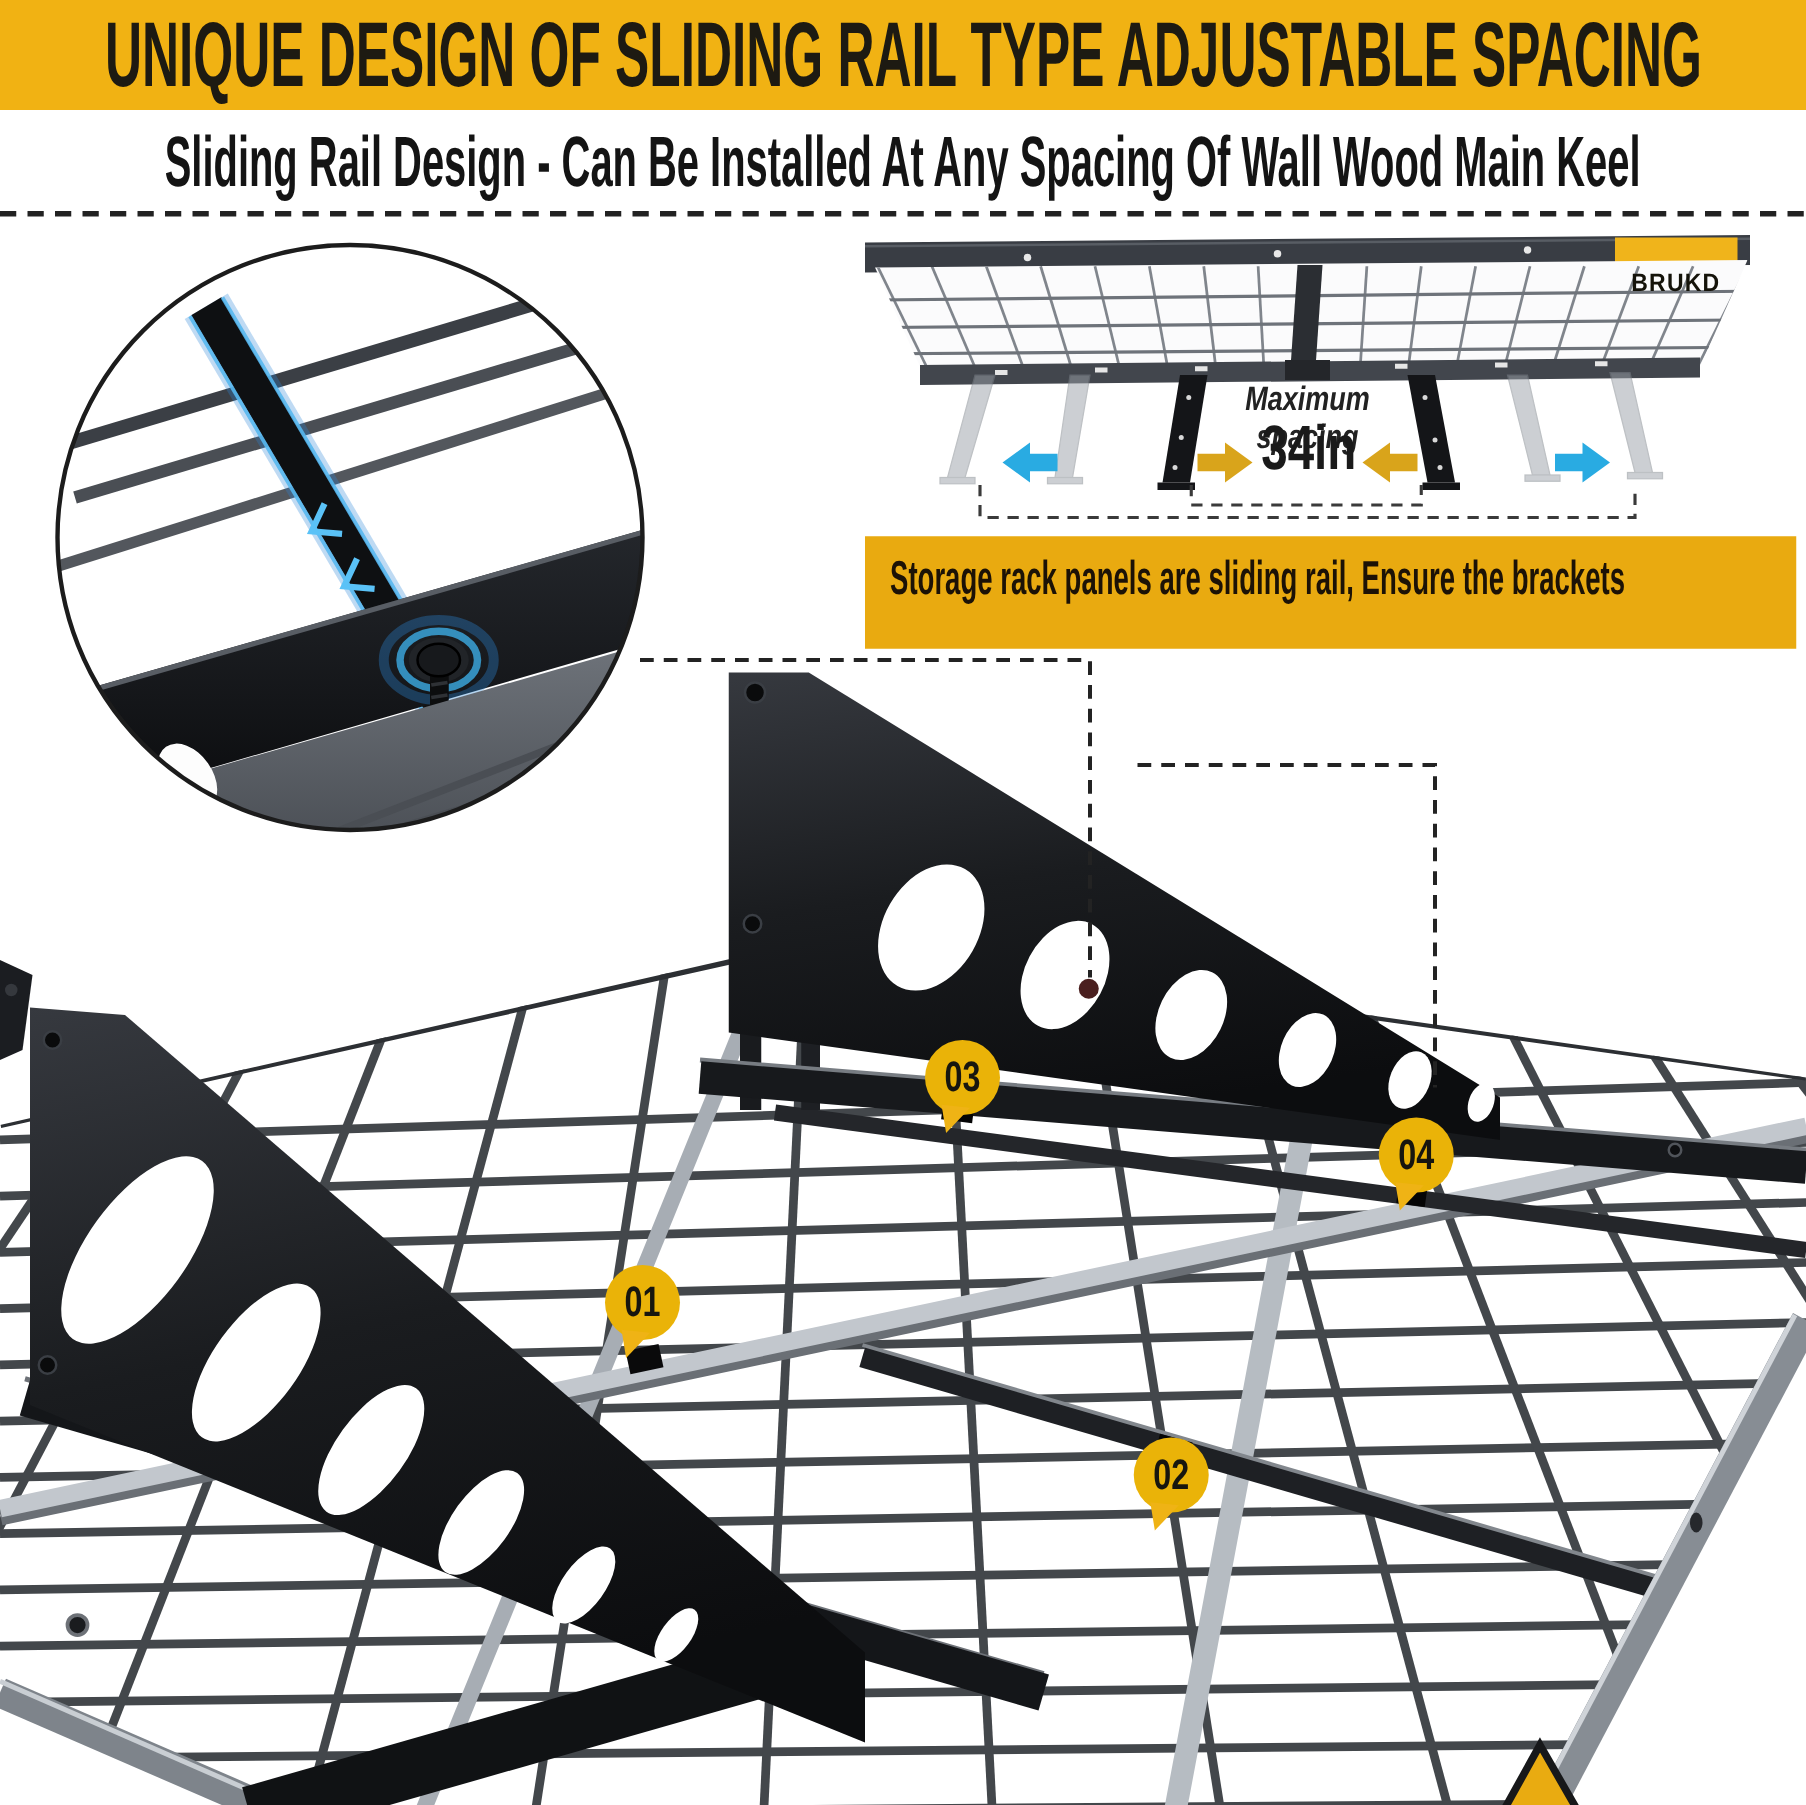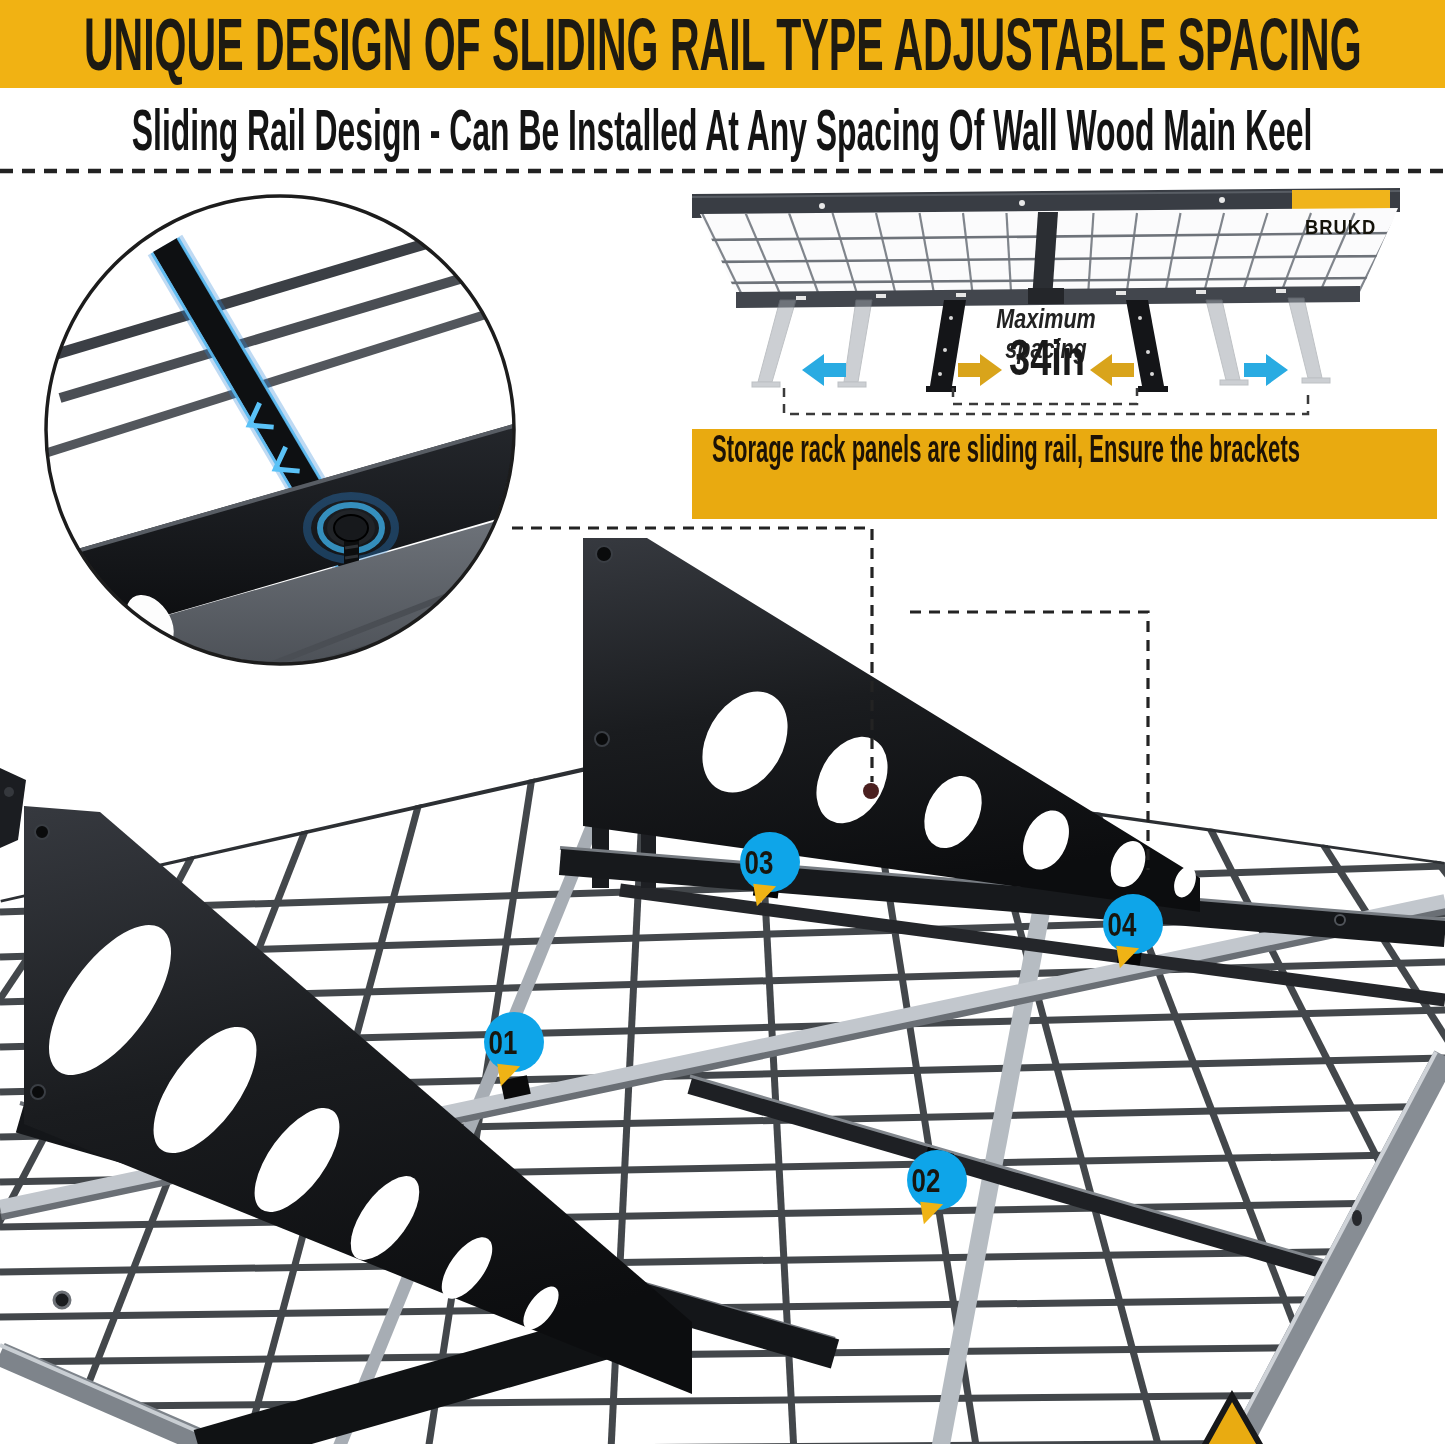--- a/index.html
+++ b/index.html
@@ -9,37 +9,37 @@
   .abs{position:absolute;}
   
   .banner{left:0;top:0;width:1445px;height:88px;background:#F1B213;
           display:flex;align-items:center;justify-content:center;}
   .banner span{display:inline-block;white-space:nowrap;font-size:72px;font-weight:bold;
                color:#1d1a12;transform:scale(0.57,1.02);}
   .subtitle{left:0;top:88px;width:1445px;height:84px;display:flex;align-items:center;justify-content:center;}
   .subtitle span{display:inline-block;white-space:nowrap;font-size:57px;font-weight:bold;
                  color:#141414;transform:scale(0.56,1);}
   
-  .infobox{left:692px;top:429px;width:745px;height:90px;background:#E9AA10;padding-top:0;box-sizing:border-box;}
+  .infobox{left:692px;top:429px;width:745px;height:90px;background:#E9AA10;padding-top:14px;box-sizing:border-box;}
   .infobox .ln{display:block;height:41px;line-height:41px;padding-left:20px;white-space:nowrap;}
   .infobox .ln span{display:inline-block;white-space:nowrap;font-size:38px;font-weight:bold;
                     color:#1c1206;transform:scaleX(0.58);transform-origin:left center;}
   
   .raillabel{left:893px;top:562px;height:40px;line-height:40px;white-space:nowrap;}
   .raillabel span{display:inline-block;font-size:38px;font-weight:bold;color:#1b1b1b;
                   transform:scaleX(0.61);transform-origin:left center;}
   
   .maxlabel{left:948px;top:304px;width:196px;text-align:center;height:30px;line-height:30px;font-style:italic;}
   .maxlabel span{display:inline-block;font-size:27px;font-weight:bold;color:#222;transform:scaleX(0.8);}
   .val34{left:982px;top:332px;width:130px;text-align:center;height:52px;line-height:52px;}
   .val34 span{display:inline-block;font-size:50px;font-weight:900;color:#1a1a1a;transform:scaleX(0.76);}
   .brukd{left:1292px;top:190px;width:98px;height:27px;display:flex;align-items:center;justify-content:center;margin-top:24px;}
   .brukd span{display:inline-block;font-size:20px;font-weight:900;letter-spacing:1px;color:#15130a;transform:scaleX(0.92);}
   
-  .badge{width:60px;height:60px;border-radius:50%;background:#0ea5e9;display:flex;align-items:center;}
+  .badge{width:60px;height:60px;border-radius:50%;background:#eab308;display:flex;align-items:center;justify-content:center;}
   .badge:after{content:"";position:absolute;left:12px;bottom:-15px;width:0;height:0;
                border-top:22px solid #EFB315;border-left:6px solid transparent;border-right:17px solid transparent;
                transform:rotate(6deg);}
   .badge span{display:inline-block;font-size:34px;font-weight:bold;color:#17160f;transform:scaleX(0.76);}
 </style>
 </head>
 <body>
 
 <div id="stage">
 

